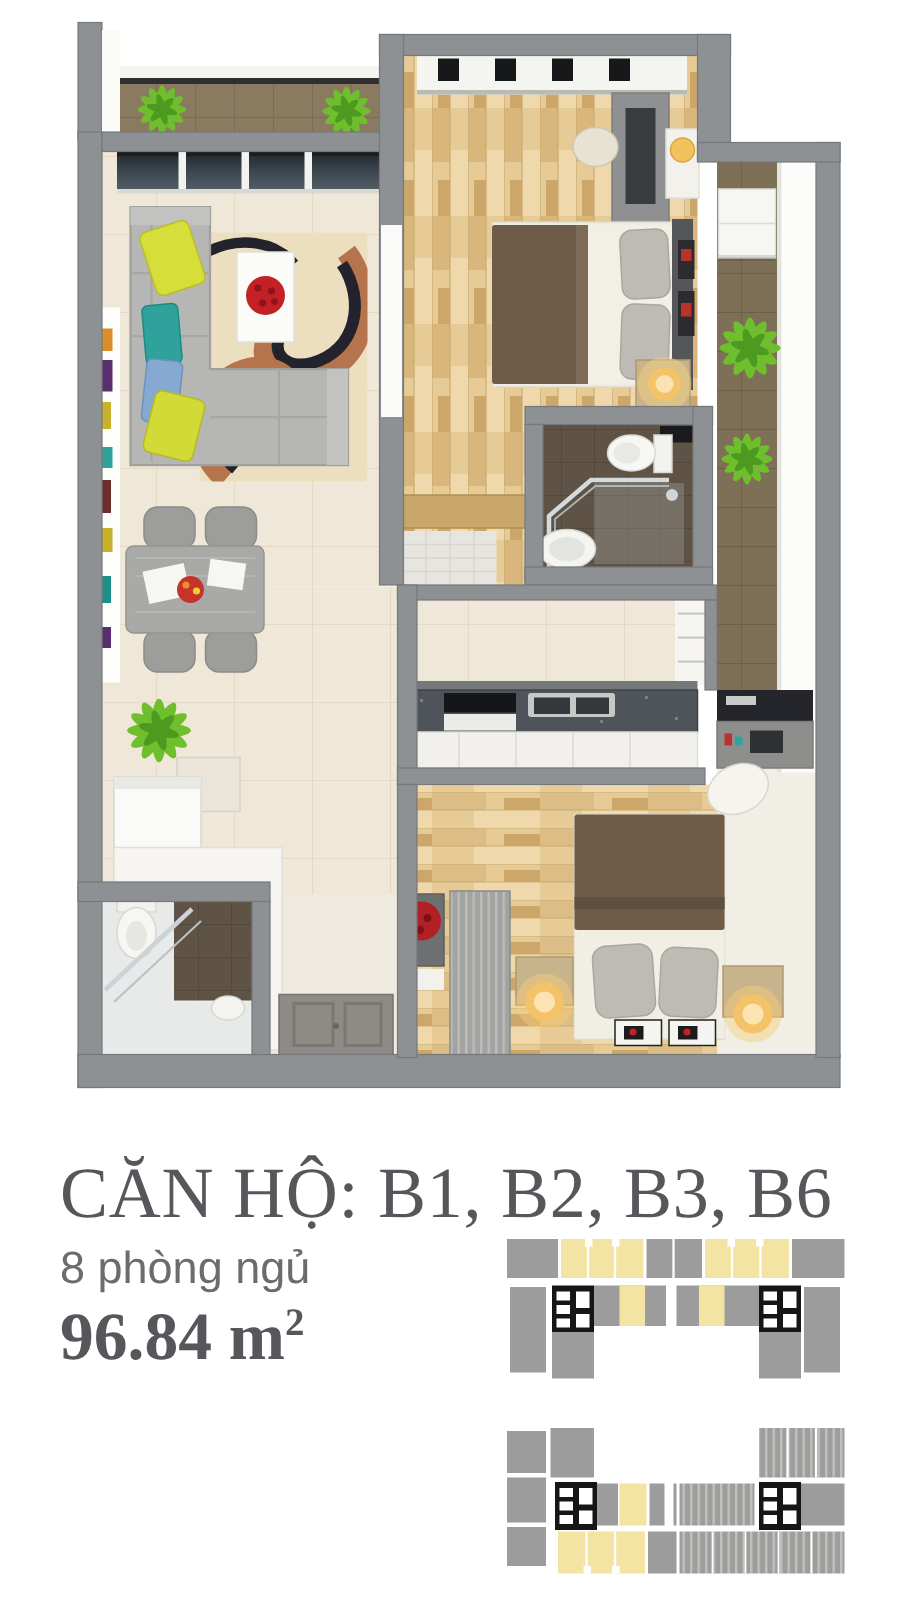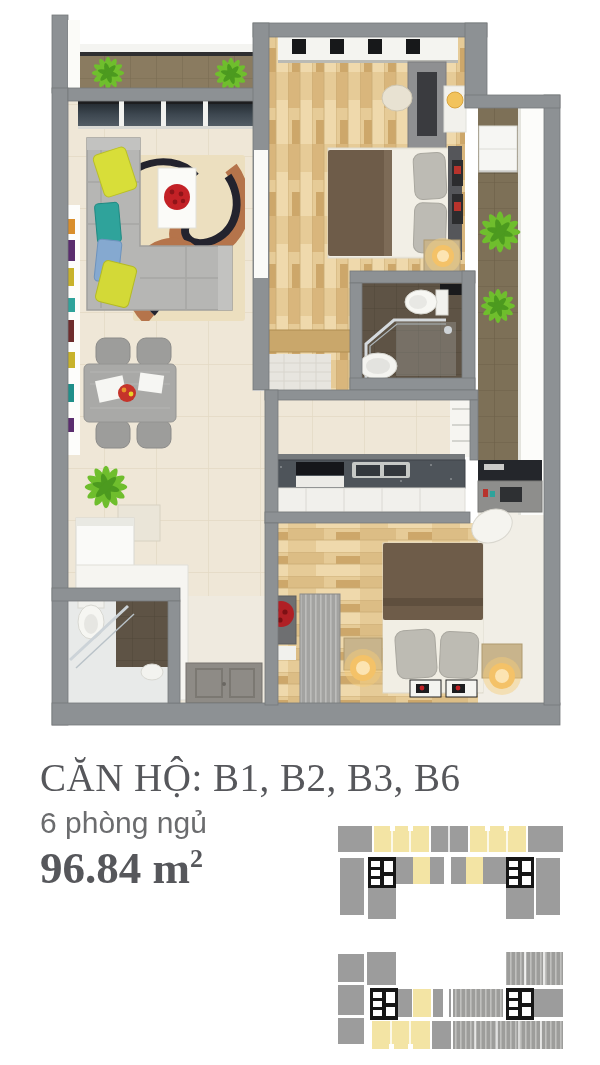--- a/index.html
+++ b/index.html
@@ -1,22 +1,22 @@
 <!DOCTYPE html>
 <html style="--wall: #8d9194; --textDark: #56575b; --textGrey: #6b6c6e; --floorCream: #efe7d7; --wood: #e6cb97; --corridorTile: #7d7057; --balconyTile: #8a7b60; --bathTile: #5e5345; --glass: #39424a; --sofaGrey: #b6b6b4; --rugBase: #ecdfbf; --rugBrown: #b5744b; --rugNavy: #23232e; --pillowYellow: #d8de39; --pillowTeal: #2fa39b; --pillowBlue: #85a9d0; --accentRed: #c32126; --counterDark: #4e545a; --bedBrown: #6e5c49; --linenWhite: #f1eee4; --lampGlow: #f4c268; --furnWood: #c8b48c; --plant: #6fbe2d; --plantDark: #4c9a1f; --keyGrey: #9c9c9c; --keyYellow: #f3e4a4; --coreBlack: #161616;"><head>
 <meta charset="utf-8">
 <style>
   html,body{margin:0;padding:0;}
   .page{position:relative;width:600px;height:1065px;background:#ffffff;overflow:hidden;
         font-family:"Liberation Sans",sans-serif;}
   .plan-wrap{position:absolute;left:0;top:0;width:600px;height:745px;}
   .plan-wrap svg{display:block;}
   .info{position:absolute;left:40px;top:756px;width:440px;}
-  .title{font-family:"Liberation Serif",serif;font-weight:400;font-size:39px;
-         letter-spacing:0.5px;color:var(--textDark);line-height:1.12;white-space:nowrap;}
+  .title{font-family:"Liberation Serif",serif;font-weight:400;font-size:48px;
+         letter-spacing:0.5px;color:var(--textDark);line-height:1.12;white-space:nowrap;margin-top:13px;}
   .subtitle{font-family:"Liberation Sans",sans-serif;font-size:30px;color:var(--textGrey);
             margin-top:6px;line-height:1.1;}
   .area{font-family:"Liberation Serif",serif;font-weight:700;font-size:45px;color:var(--textDark);
         margin-top:6px;line-height:1.05;}
   .area sup{font-size:26px;vertical-align:super;line-height:0;}
   .keyplans{position:absolute;left:330px;top:812px;width:240px;height:250px;}
   
   .wall{fill:var(--wall);}
   .keyg{fill:var(--keyGrey);}
   .keyy{fill:var(--keyYellow);}
@@ -366,21 +366,21 @@
       <rect class="wall" x="265" y="523" width="13" height="182"></rect>
       <rect class="wall" x="52" y="588" width="128" height="13"></rect>
       <rect class="wall" x="168" y="601" width="12" height="102"></rect>
       <rect class="wall" x="470" y="400" width="8" height="60"></rect>
     </g>
   </svg>
   </div>
 
   <div class="info">
     <div class="title">CĂN HỘ: B1, B2, B3, B6</div>
-    <div class="subtitle">6 phòng ngủ</div>
+    <div class="subtitle">8 phòng ngủ</div>
     <div class="area"><span>96.84 m</span><sup>2</sup></div>
   </div>
 
   <div class="keyplans">
   <svg width="240" height="250" viewBox="0 0 240 250">
     <defs>
       <pattern id="kstripe" width="5" height="5" patternUnits="userSpaceOnUse">
         <rect width="5" height="5" fill="#9d9d9b"></rect>
         <rect width="1.6" height="5" fill="#c0c0be"></rect>
       </pattern>

